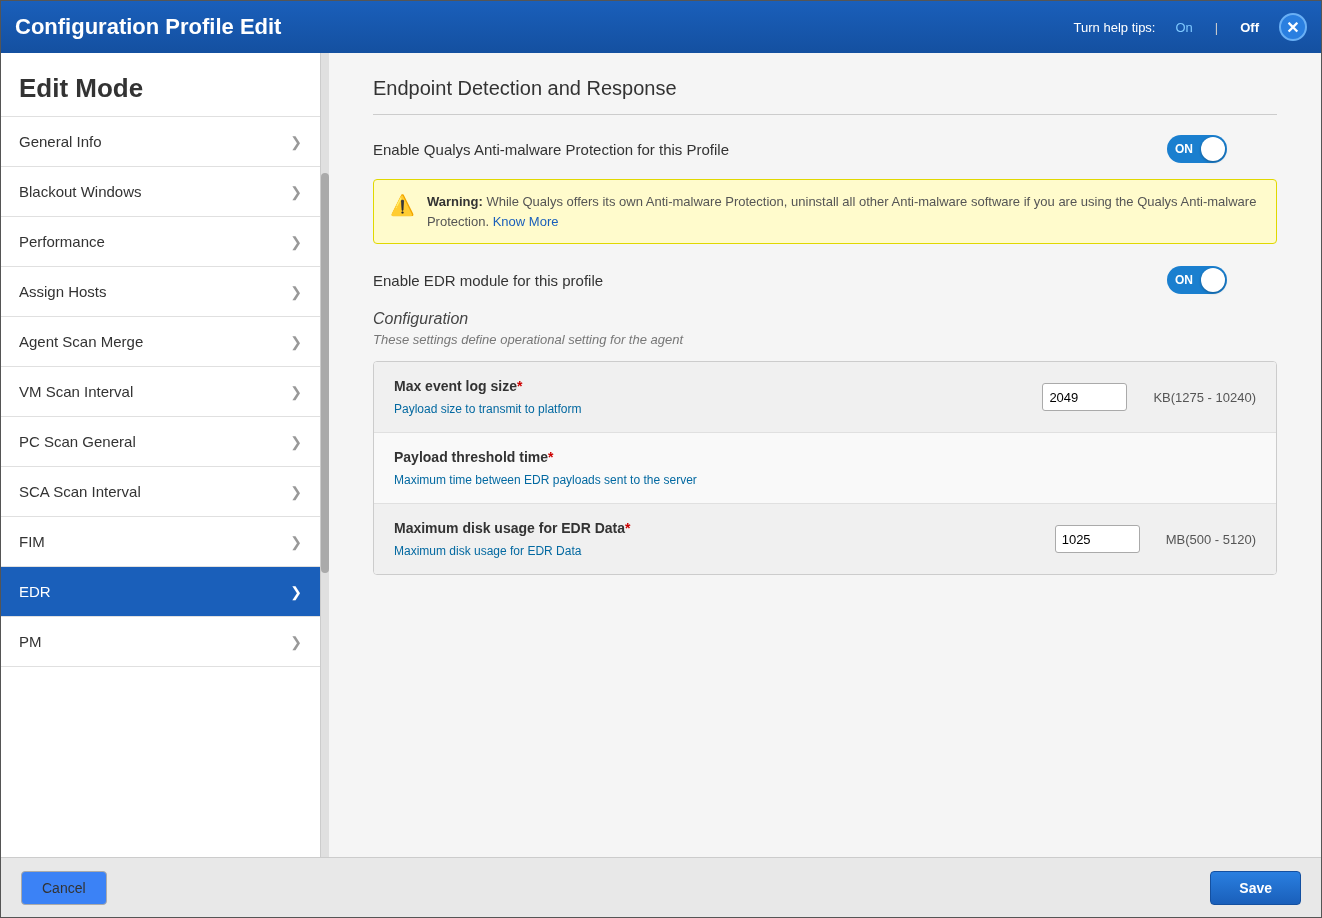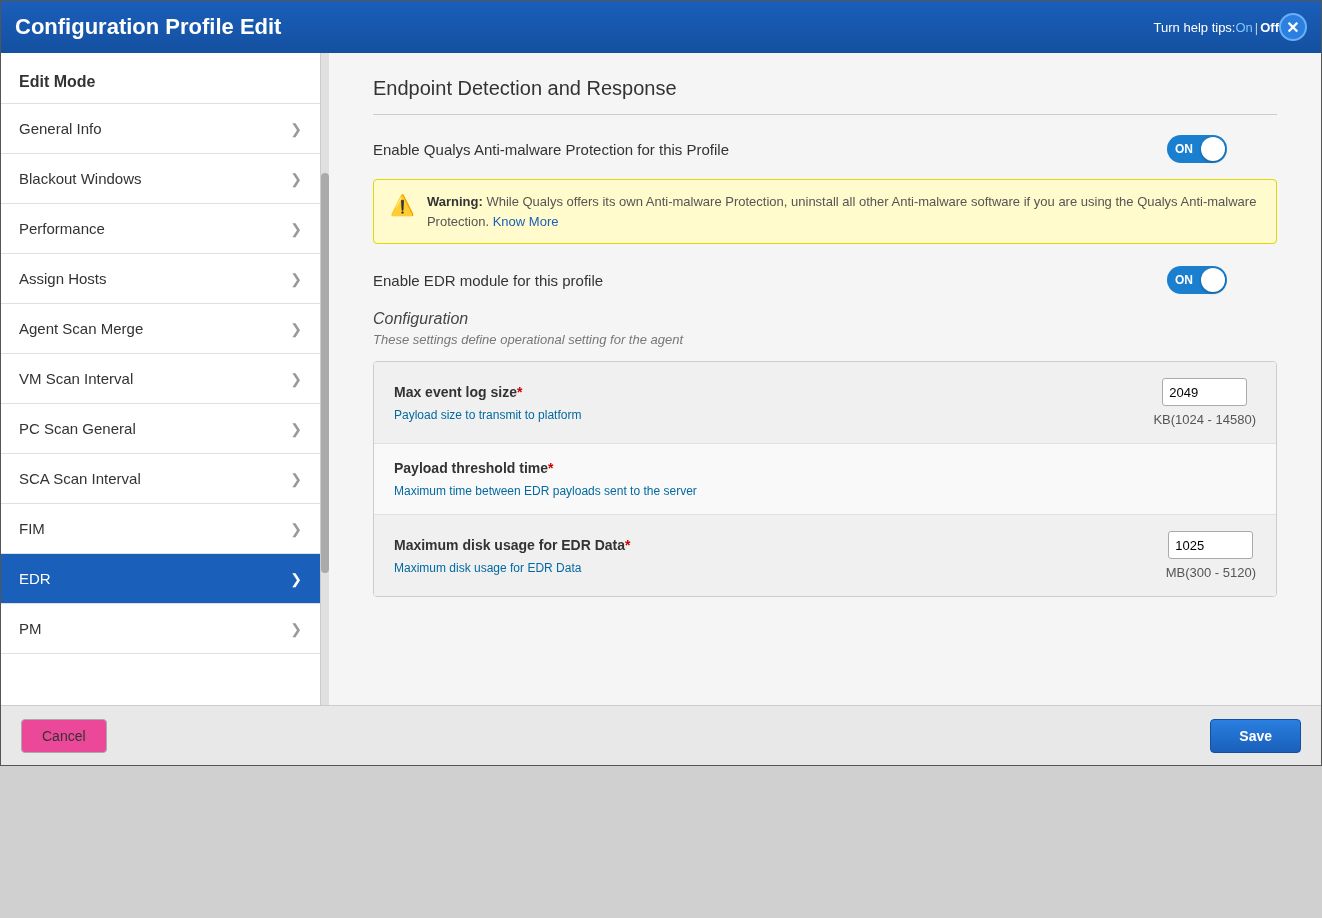--- a/index.html
+++ b/index.html
@@ -1,34 +1,34 @@
 <!DOCTYPE html>
 <html><head>
   <meta charset="utf-8">
   <style>
     * { box-sizing: border-box; margin: 0; padding: 0; }
     body { font-family: Arial, sans-serif; font-size: 13px; background: #d0d0d0; width: 1322px; height: 918px; overflow: hidden; }
 
-    .window { width: 1322px; height: 766px; display: flex; flex-direction: column; border: 1px solid #555; }
+    .window { width: 1322px; height: 918px; display: flex; flex-direction: column; border: 1px solid #555; }
 
     
     .header { background: linear-gradient(to bottom, #1a5fba, #1450a0); height: 52px; display: flex; align-items: center; justify-content: space-between; padding: 0 14px; flex-shrink: 0; }
     .header-title { color: #fff; font-size: 22px; font-weight: bold; }
-    .header-right { display: flex; align-items: center; gap: 0; color: #fff; font-size: 13px; }
+    .header-right { display: flex; align-items: center; gap: 20px; color: #fff; font-size: 13px; }
     .header-right .on-link { color: #7ec8ff; cursor: pointer; text-decoration: none; }
     .header-right .off-link { color: #fff; font-weight: bold; cursor: pointer; }
     .header-right .sep { color: #ccc; margin: 0 2px; }
     .close-btn { background: #2a7fe0; border: 2px solid #6ab0f5; border-radius: 50%; width: 28px; height: 28px; display: flex; align-items: center; justify-content: center; cursor: pointer; color: #fff; font-size: 16px; font-weight: bold; }
 
     
     .body-area { display: flex; flex: 1; overflow: hidden; background: #f0f0f0; }
 
     
     .sidebar { width: 320px; background: #fff; border-right: 1px solid #ccc; display: flex; flex-direction: column; flex-shrink: 0; overflow: hidden; }
-    .sidebar-header { padding: 20px 18px 12px; font-size: 16px; font-weight: bold; color: #333; border-bottom: 1px solid #e0e0e0; }
+    .sidebar-header { padding: 20px 18px 12px; font-size: 26px; font-weight: bold; color: #333; border-bottom: 1px solid #e0e0e0; }
     .sidebar-items { flex: 1; overflow-y: auto; }
     .sidebar-item { display: flex; align-items: center; justify-content: space-between; padding: 16px 18px; border-bottom: 1px solid #e0e0e0; cursor: pointer; background: #fff; color: #333; font-size: 15px; gap: 24px; }
     .sidebar-item.active { background: #1a5fba; color: #fff; }
     .sidebar-item .chevron { font-size: 14px; color: #999; }
     .sidebar-item.active .chevron { color: #fff; }
     .sidebar-scroll { width: 8px; background: #e0e0e0; position: relative; }
     .scroll-thumb { width: 8px; background: #aaa; border-radius: 4px; position: absolute; top: 120px; height: 400px; }
 
     
     .main-content { flex: 1; padding: 24px 44px; overflow-y: auto; background: #f5f5f5; }
@@ -56,27 +56,27 @@
 
     
     .config-fields { border: 1px solid #ccc; border-radius: 4px; overflow: hidden; background: #fff; }
     .config-field { padding: 16px 20px; border-bottom: 1px solid #e0e0e0; display: flex; align-items: center; justify-content: space-between; background: #f9f9f9; }
     .config-field:last-child { border-bottom: none; }
     .config-field:nth-child(odd) { background: #f0f0f0; }
     .field-info { flex: 1; }
     .field-label { font-weight: bold; color: #333; font-size: 14px; margin-bottom: 4px; }
     .field-label .required { color: #c00; }
     .field-desc { font-size: 12px; color: #0369a1; margin-top: 8px; }
-    .field-input-group { display: flex; align-items: center; gap: 6px; flex-direction: column; }
+    .field-input-group { display: flex; align-items: center; gap: 26px; }
     .field-input { width: 85px; height: 28px; border: 1px solid #aaa; border-radius: 3px; padding: 2px 6px; font-size: 13px; text-align: left; }
     .field-unit { font-size: 13px; color: #555; }
 
     
     .footer { height: 60px; background: #e8e8e8; border-top: 1px solid #ccc; display: flex; align-items: center; justify-content: space-between; padding: 0 20px; flex-shrink: 0; }
-    .cancel-btn { background: #ec4899; border: 1px solid #aaa; border-radius: 4px; padding: 8px 20px; font-size: 14px; cursor: pointer; color: #333; }
+    .cancel-btn { background: #3b82f6; border: 1px solid #aaa; border-radius: 4px; padding: 8px 20px; font-size: 14px; cursor: pointer; color: #333; }
     .save-btn { background: linear-gradient(to bottom, #2a7fe0, #1a5fba); border: 1px solid #1450a0; border-radius: 4px; padding: 8px 28px; font-size: 14px; cursor: pointer; color: #fff; font-weight: bold; }
   </style>
 </head>
 <body>
 
 <div class="window">
 
   <div class="header">
     <span class="header-title">Configuration Profile Edit</span>
     <div class="header-right">
@@ -190,41 +190,41 @@
 
       <div class="config-field">
     <div class="field-info">
       <div class="field-label">
         Max event log size<span class="required">*</span>
       </div>
       <div class="field-desc">Payload size to transmit to platform</div>
     </div>
     <div class="field-input-group">
       <input class="field-input" type="text" value="2049" style="">
-      <span class="field-unit">KB(1024 - 14580)</span>
+      <span class="field-unit">KB(1275 - 10240)</span>
     </div>
   </div>
           <div class="config-field">
     <div class="field-info">
       <div class="field-label">
         Payload threshold time<span class="required">*</span>
       </div>
       <div class="field-desc">Maximum time between EDR payloads sent to the server</div>
     </div>
   </div>
           <div class="config-field">
     <div class="field-info">
       <div class="field-label">
         Maximum disk usage for EDR Data<span class="required">*</span>
       </div>
       <div class="field-desc">Maximum disk usage for EDR Data</div>
     </div>
     <div class="field-input-group">
       <input class="field-input" type="text" value="1025" style="">
-      <span class="field-unit">MB(300 - 5120)</span>
+      <span class="field-unit">MB(500 - 5120)</span>
     </div>
   </div>
         </div>
 
     </div>
   </div>
 
   <div class="footer">
     <button class="cancel-btn">Cancel</button>
     <button class="save-btn">Save</button>

